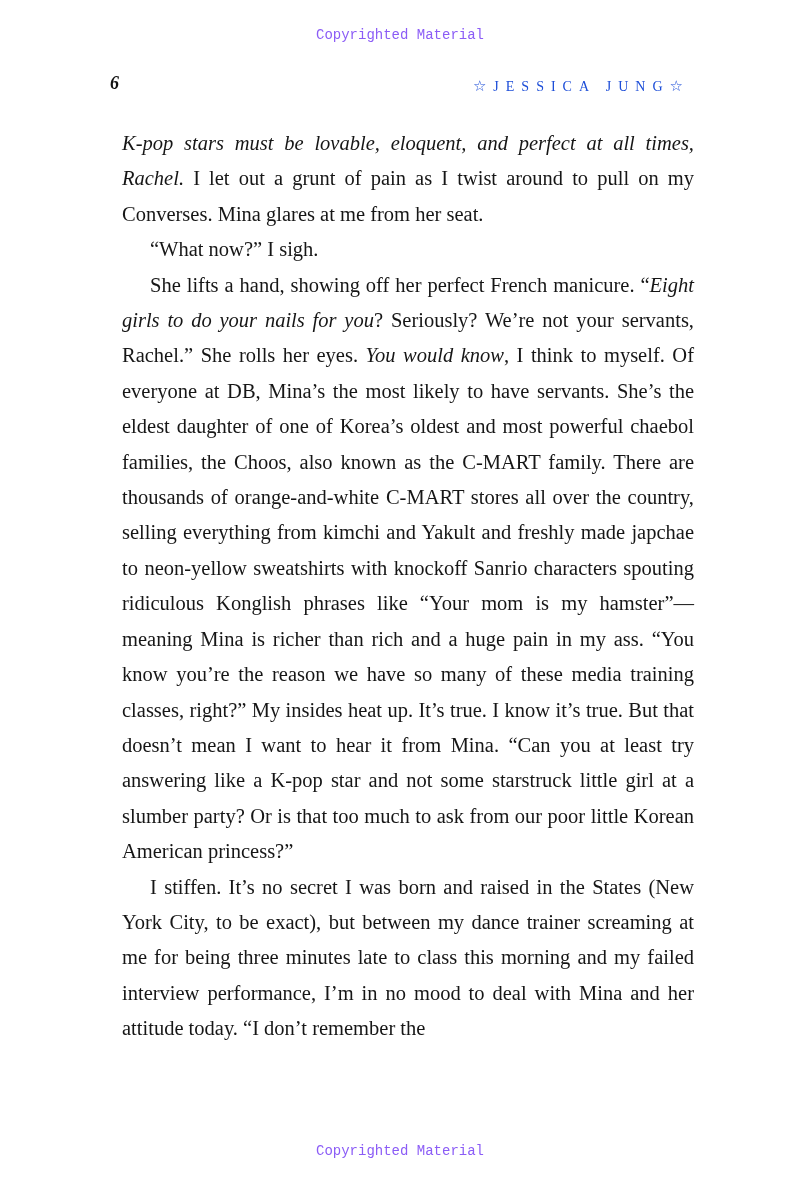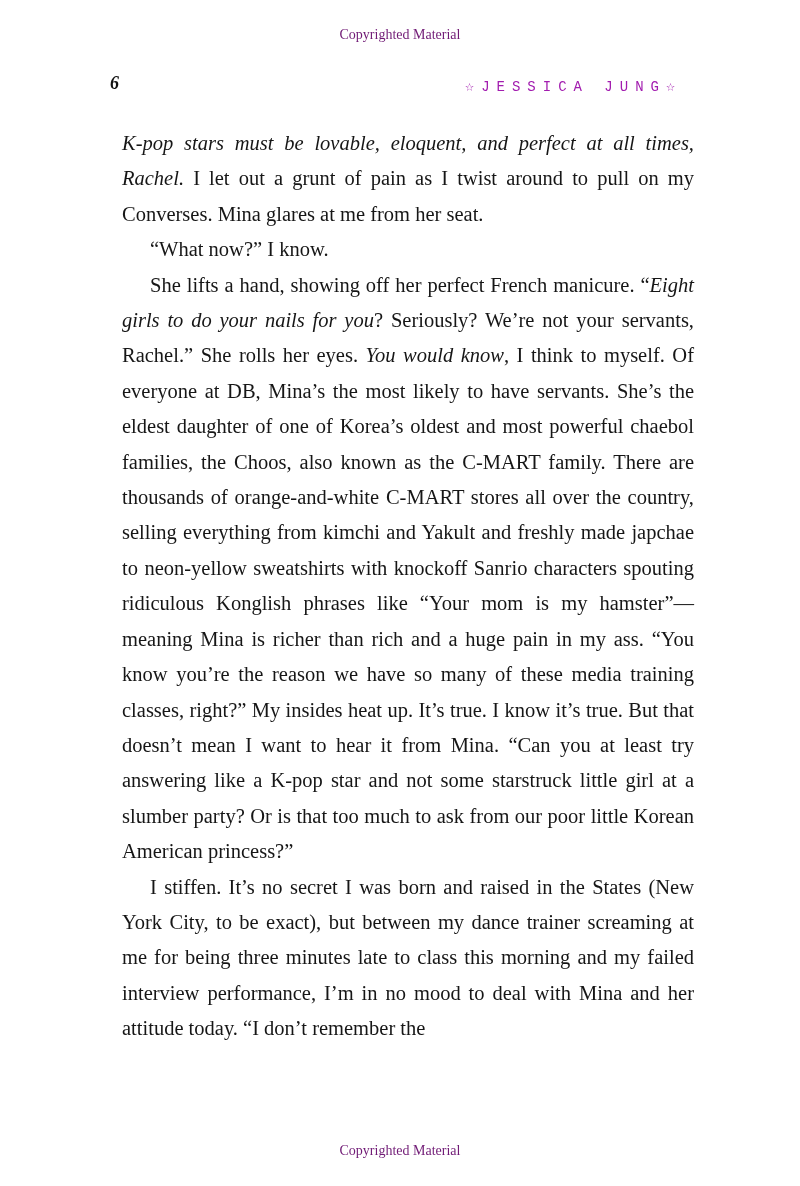--- a/index.html
+++ b/index.html
@@ -5,40 +5,40 @@
   html, body { margin: 0; padding: 0; }
   body {
     width: 800px; height: 1186px;
     background: #ffffff;
     position: relative;
     overflow: hidden;
   }
   .copyright {
     position: absolute; left: 0; width: 800px;
     text-align: center;
-    font-family: Liberation Serif, serif;
+    font-family: Liberation Mono, monospace;
     font-size: 14px;
-    color: #701a75;
+    color: #8b5cf6;
   }
   .copyright.top { top: 27px; }
   .copyright.bottom { top: 1143px; }
   .folio {
     position: absolute; left: 110px; top: 73px;
     font-family: "Liberation Serif", serif;
     font-size: 18px; font-weight: bold; font-style: italic;
     color: #111111;
   }
   .running-head {
-    position: absolute; top: 77px; left: 110px; width: 572px;
+    position: absolute; top: 77px; left: 118px; width: 572px;
     text-align: right;
-    font-family: Liberation Mono, monospace;
+    font-family: Liberation Serif, serif;
     font-size: 14px;
     letter-spacing: 7px;
     margin-right: -7px;
-    color: #a21caf;
+    color: #1d4ed8;
     white-space: nowrap;
   }
   .running-head .star { font-size: 15px; letter-spacing: 7px; }
   .page-body {
     position: absolute; left: 122px; top: 126px; width: 572px;
     font-family: "Liberation Serif", serif;
     font-size: 20.5px;
     line-height: 35.4px;
     text-align: justify;
     color: #161616;
@@ -55,21 +55,21 @@
 <div class="folio">6</div>
 
 <div class="running-head">
   <span class="star">☆</span><span>JESSICA JUNG</span><span class="star">☆</span>
 </div>
 
 <div class="page-body">
 
   <p><span class="em">K-pop stars must be lovable, eloquent, and perfect at all times, Rachel.</span><span> I let out a grunt of pain as I twist around to pull on my Converses. Mina glares at me from her seat.</span></p>
 
-  <p class="indent"><span>“What now?” I know.</span></p>
+  <p class="indent"><span>“What now?” I sigh.</span></p>
 
   <p class="indent"><span>She lifts a hand, showing off her perfect French manicure. “</span><span class="em">Eight girls to do your nails for you</span><span>? Seriously? We’re not your servants, Rachel.” She rolls her eyes. </span><span class="em">You would know</span><span>, I think to myself. Of everyone at DB, Mina’s the most likely to have servants. She’s the eldest daughter of one of Korea’s oldest and most powerful chaebol families, the Choos, also known as the C-MART family. There are thousands of orange-and-white C-MART stores all over the country, selling everything from kimchi and Yakult and freshly made japchae to neon-yellow sweatshirts with knockoff Sanrio characters spouting ridiculous Konglish phrases like “Your mom is my hamster”—meaning Mina is richer than rich and a huge pain in my ass. “You know you’re the reason we have so many of these media training classes, right?” My insides heat up. It’s true. I know it’s true. But that doesn’t mean I want to hear it from Mina. “Can you at least try answering like a K-pop star and not some starstruck little girl at a slumber party? Or is that too much to ask from our poor little Korean American princess?”</span></p>
 
   <p class="indent"><span>I stiffen. It’s no secret I was born and raised in the States (New York City, to be exact), but between my dance trainer screaming at me for being three minutes late to class this morning and my failed interview performance, I’m in no mood to deal with Mina and her attitude today. “I don’t remember the</span></p>
 
 </div>
 
 <div class="copyright bottom">Copyrighted Material</div>
 
 </body></html>

